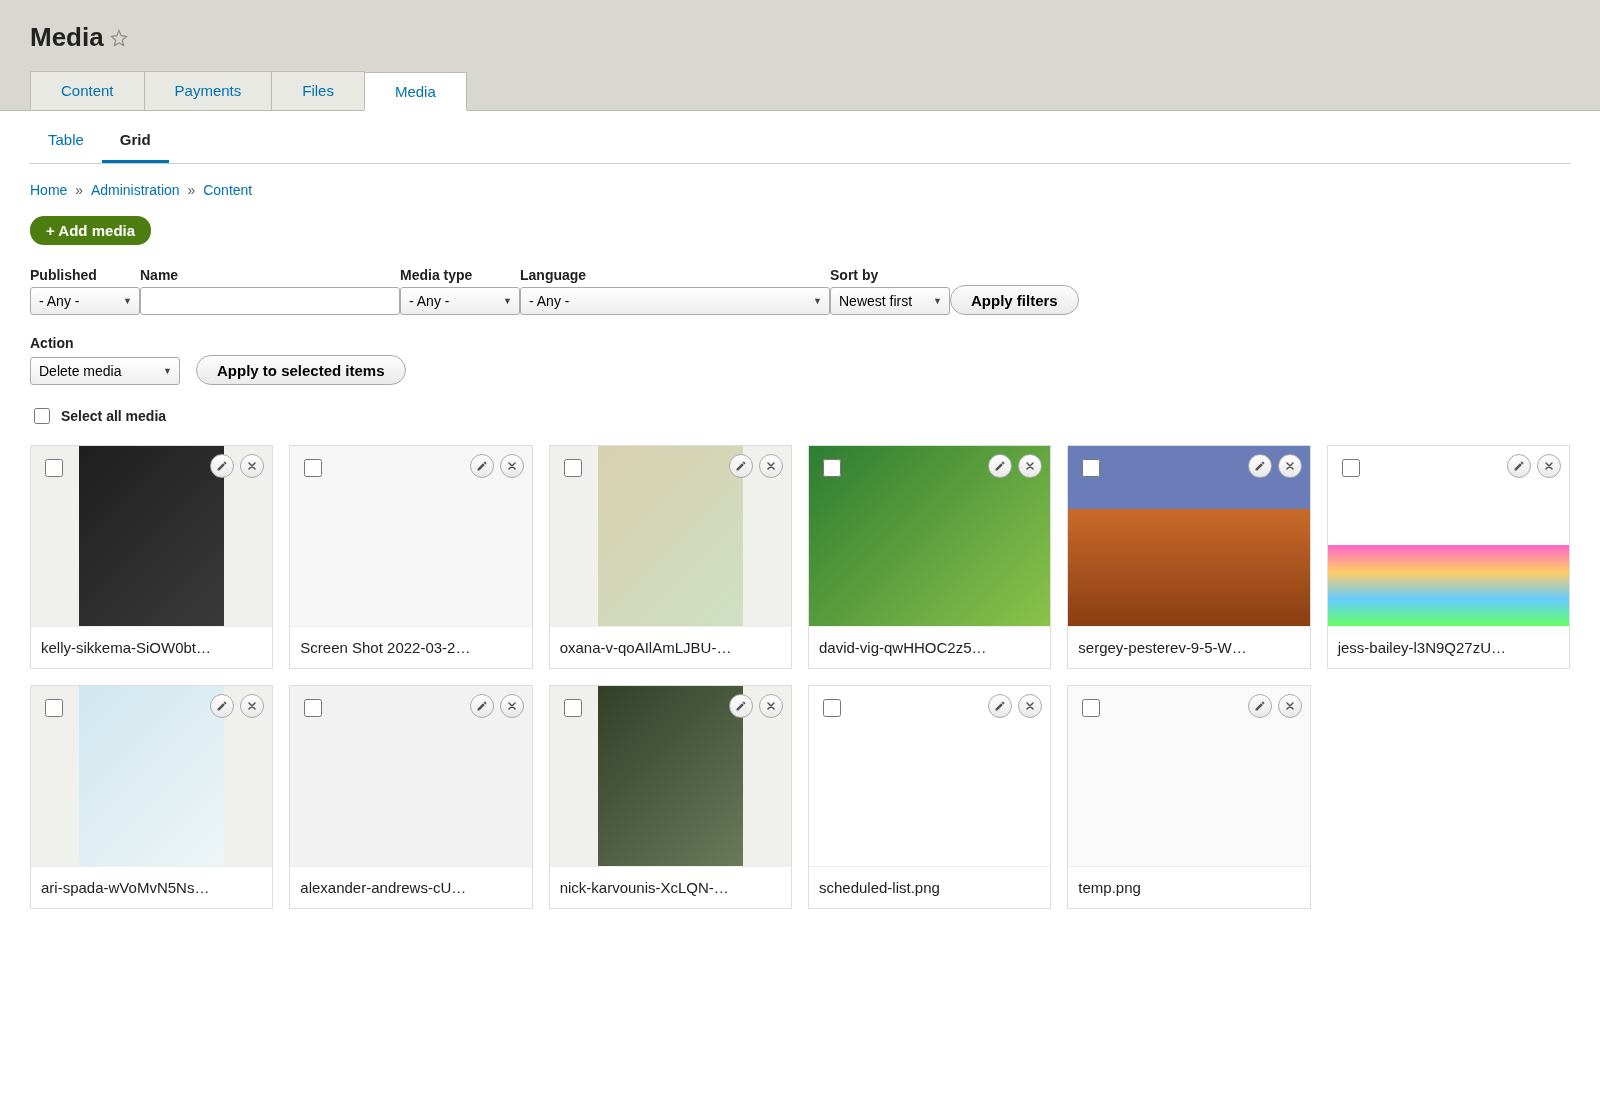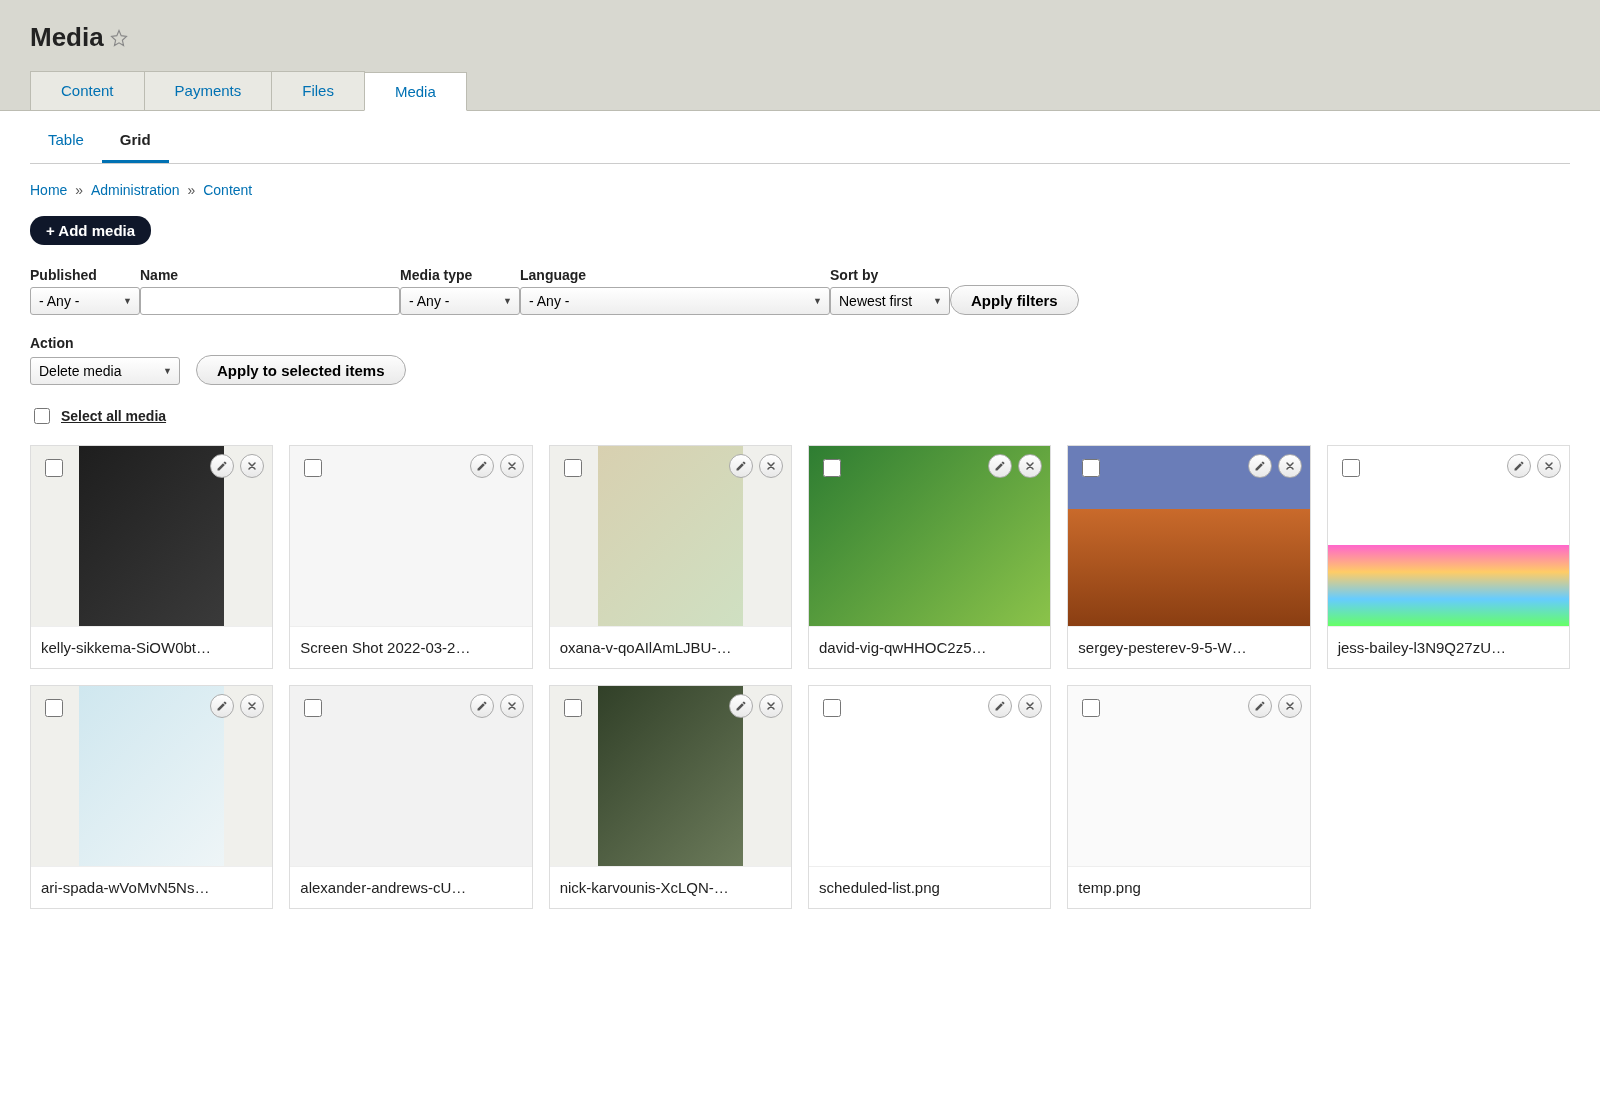--- a/index.html
+++ b/index.html
@@ -71,21 +71,21 @@
     font-weight: 600;
   }
   .breadcrumb {
     margin: 18px 0;
     font-size: 14px;
   }
   .breadcrumb a { color: #0071b3; text-decoration: none; cursor: pointer; }
   .breadcrumb .sep { color: #555; margin: 0 4px; }
   .add-media-btn {
     display: inline-block;
-    background: #0f172a;
+    background: #4d7c0f;
     color: #fff;
     border: none;
     border-radius: 14px;
     padding: 6px 16px;
     font-size: 15px;
     font-weight: 600;
     cursor: pointer;
   }
   .filters {
     display: flex;
@@ -140,21 +140,20 @@
     align-items: flex-end;
     margin-top: 4px;
   }
   .action-row > label { font-weight:600; display:block; }
   .select-all {
     margin-top: 20px;
     display: flex;
     align-items: center;
     gap: 8px;
     font-weight: 600;
-    text-decoration: underline;
   }
   .select-all input { width: 16px; height: 16px; }
   .grid {
     display: grid;
     grid-template-columns: repeat(6, 1fr);
     gap: 16px;
     margin-top: 18px;
   }
   .card {
     border: 1px solid #ddd;

